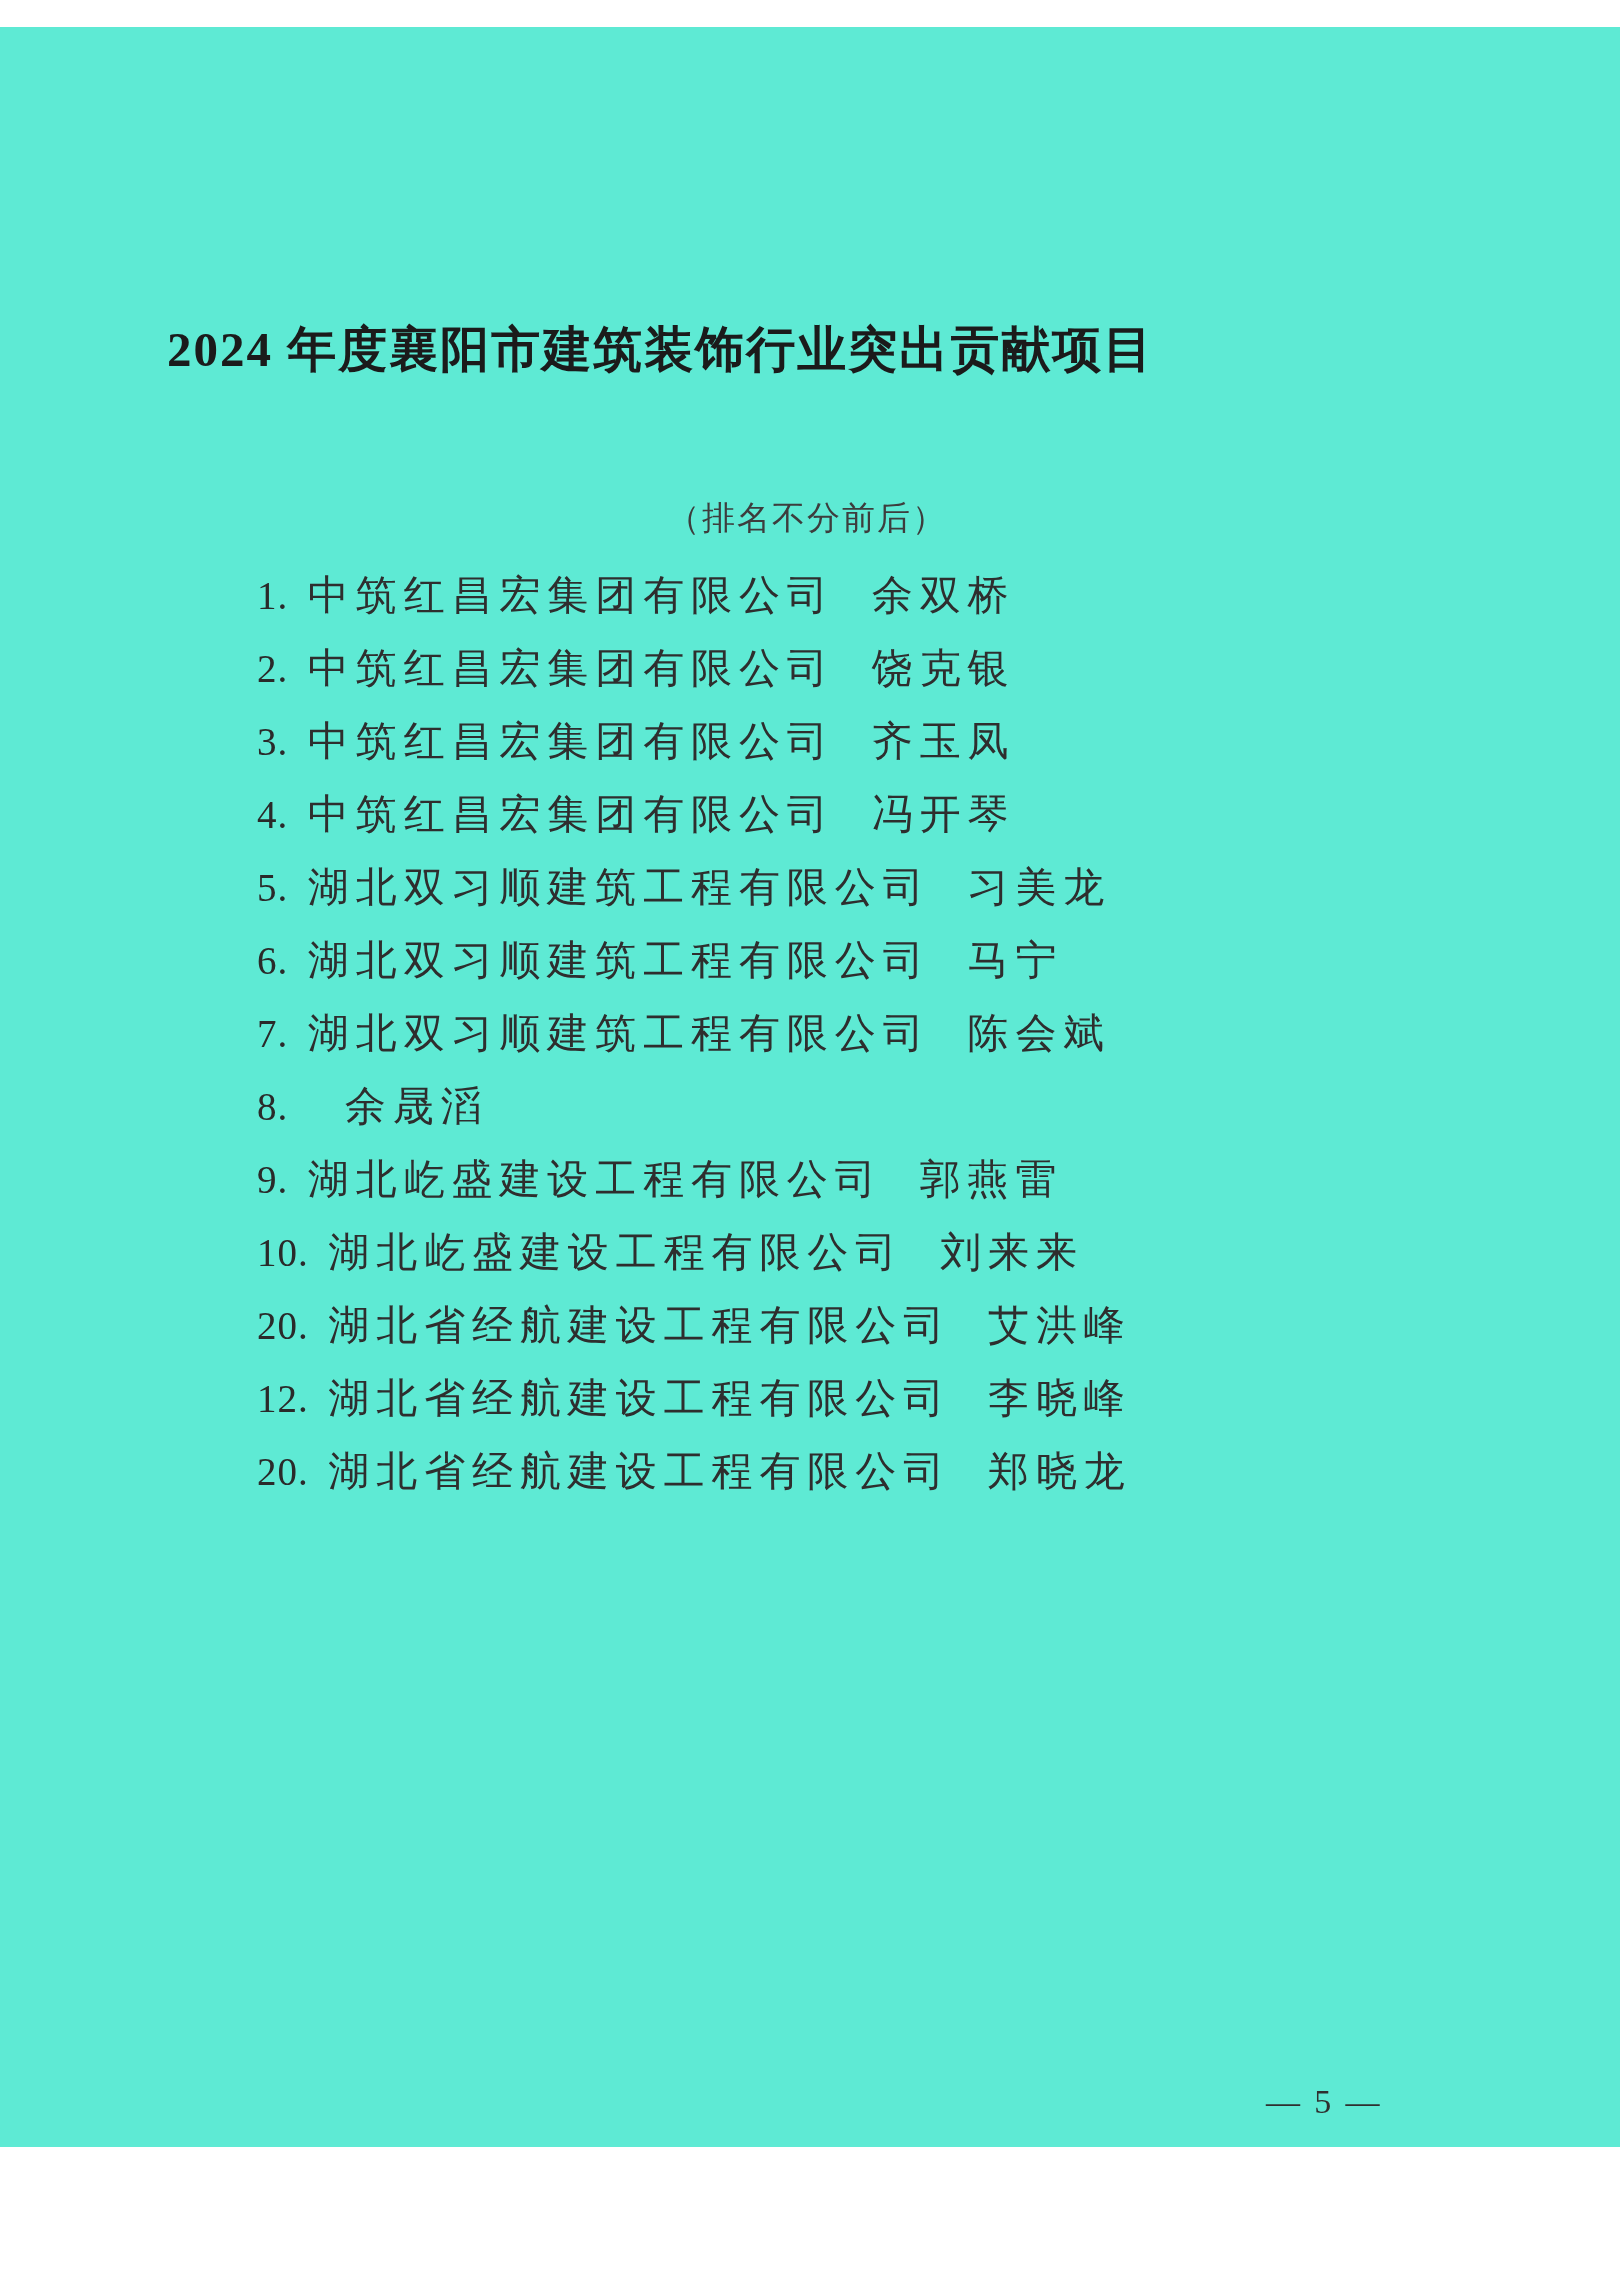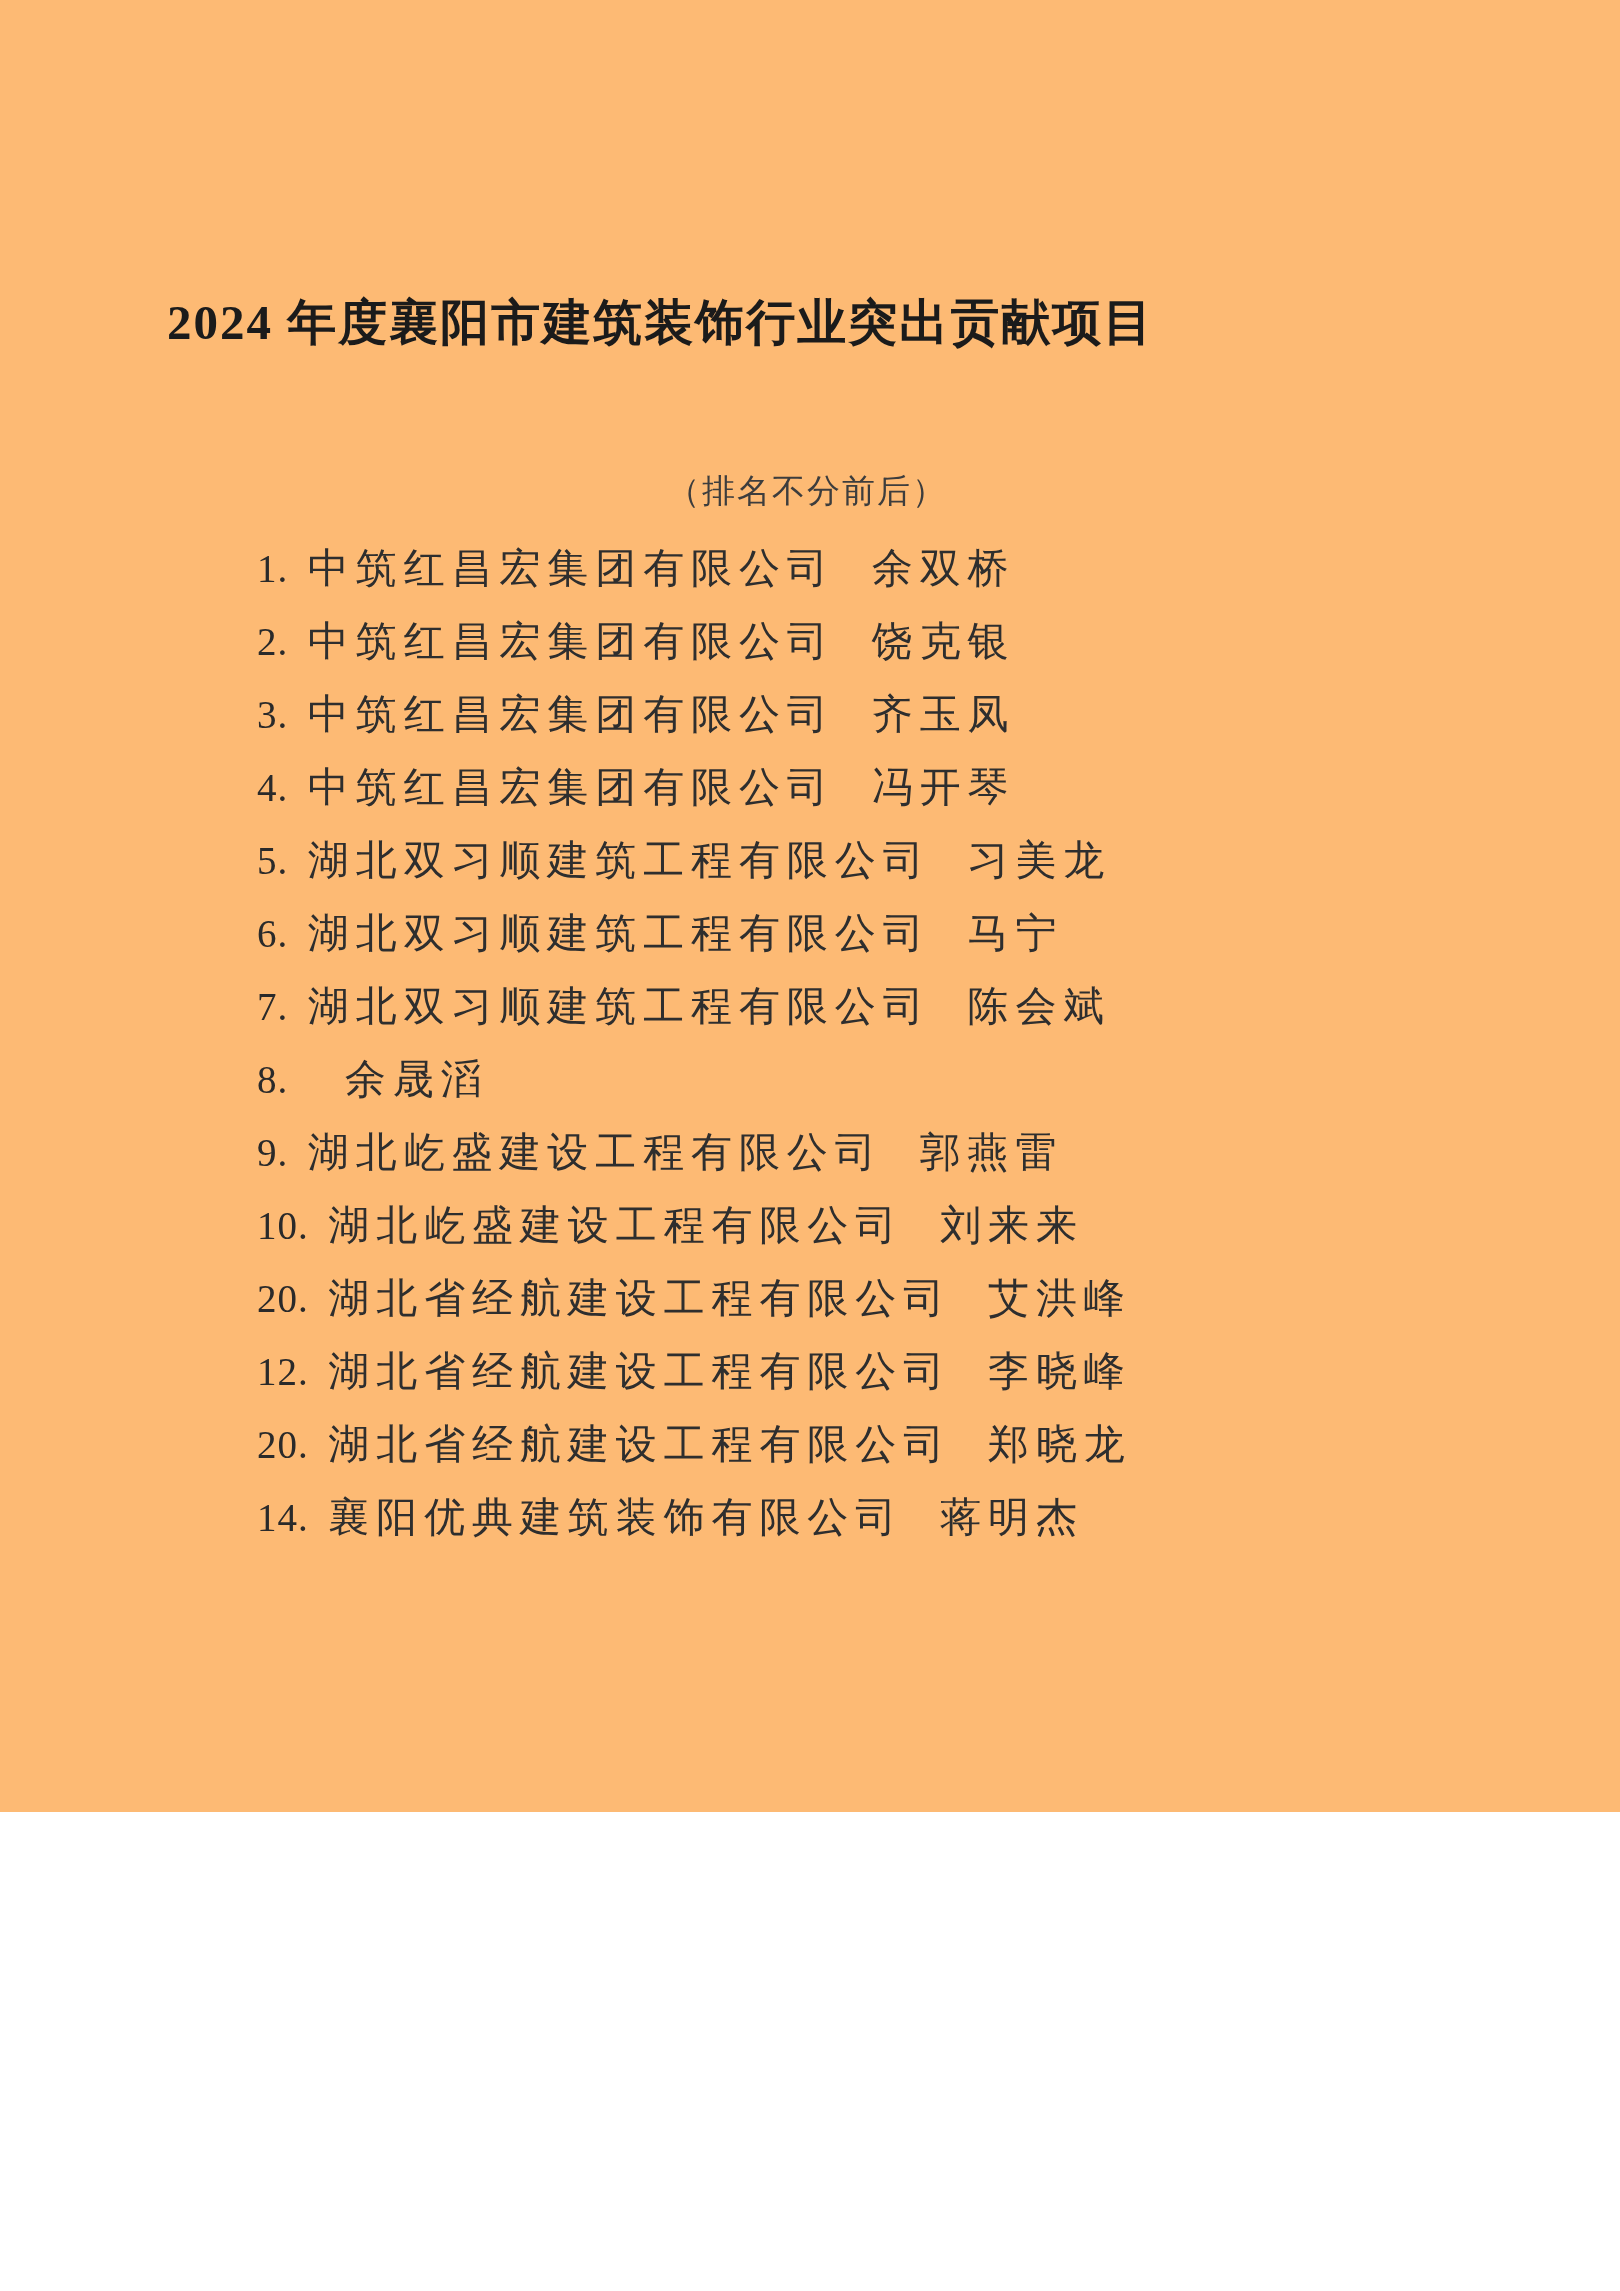--- a/index.html
+++ b/index.html
@@ -3,25 +3,26 @@
 <meta charset="utf-8">
 <style>
   html, body {
     margin: 0;
     padding: 0;
     background: #ffffff;
   }
   .page {
     position: relative;
     width: 1620px;
-    height: 1812px;
-    background: #fdba74;
+    height: 2120px;
+    background: #5eead4;
     font-family: "Liberation Serif", "DejaVu Serif", serif;
     color: #262626;
     overflow: hidden;
+    margin-top: 27px;
   }
   .title-block {
     position: absolute;
     left: 167px;
     top: 284px;
     width: 941px;
     text-align: center;
     font-size: 49px;
     font-weight: bold;
     line-height: 78px;
@@ -146,23 +147,18 @@
     <div class="row">
       <span class="num">12.</span>
       <span class="company">湖北省经航建设工程有限公司</span>
       <span class="name">李晓峰</span>
     </div>
     <div class="row">
       <span class="num">20.</span>
       <span class="company">湖北省经航建设工程有限公司</span>
       <span class="name">郑晓龙</span>
     </div>
-    <div class="row">
-      <span class="num">14.</span>
-      <span class="company">襄阳优典建筑装饰有限公司</span>
-      <span class="name">蒋明杰</span>
-    </div>
   </div>
 
   <div class="pageno">— 5 —</div>
 
 </div>
 
 
 </body></html>

